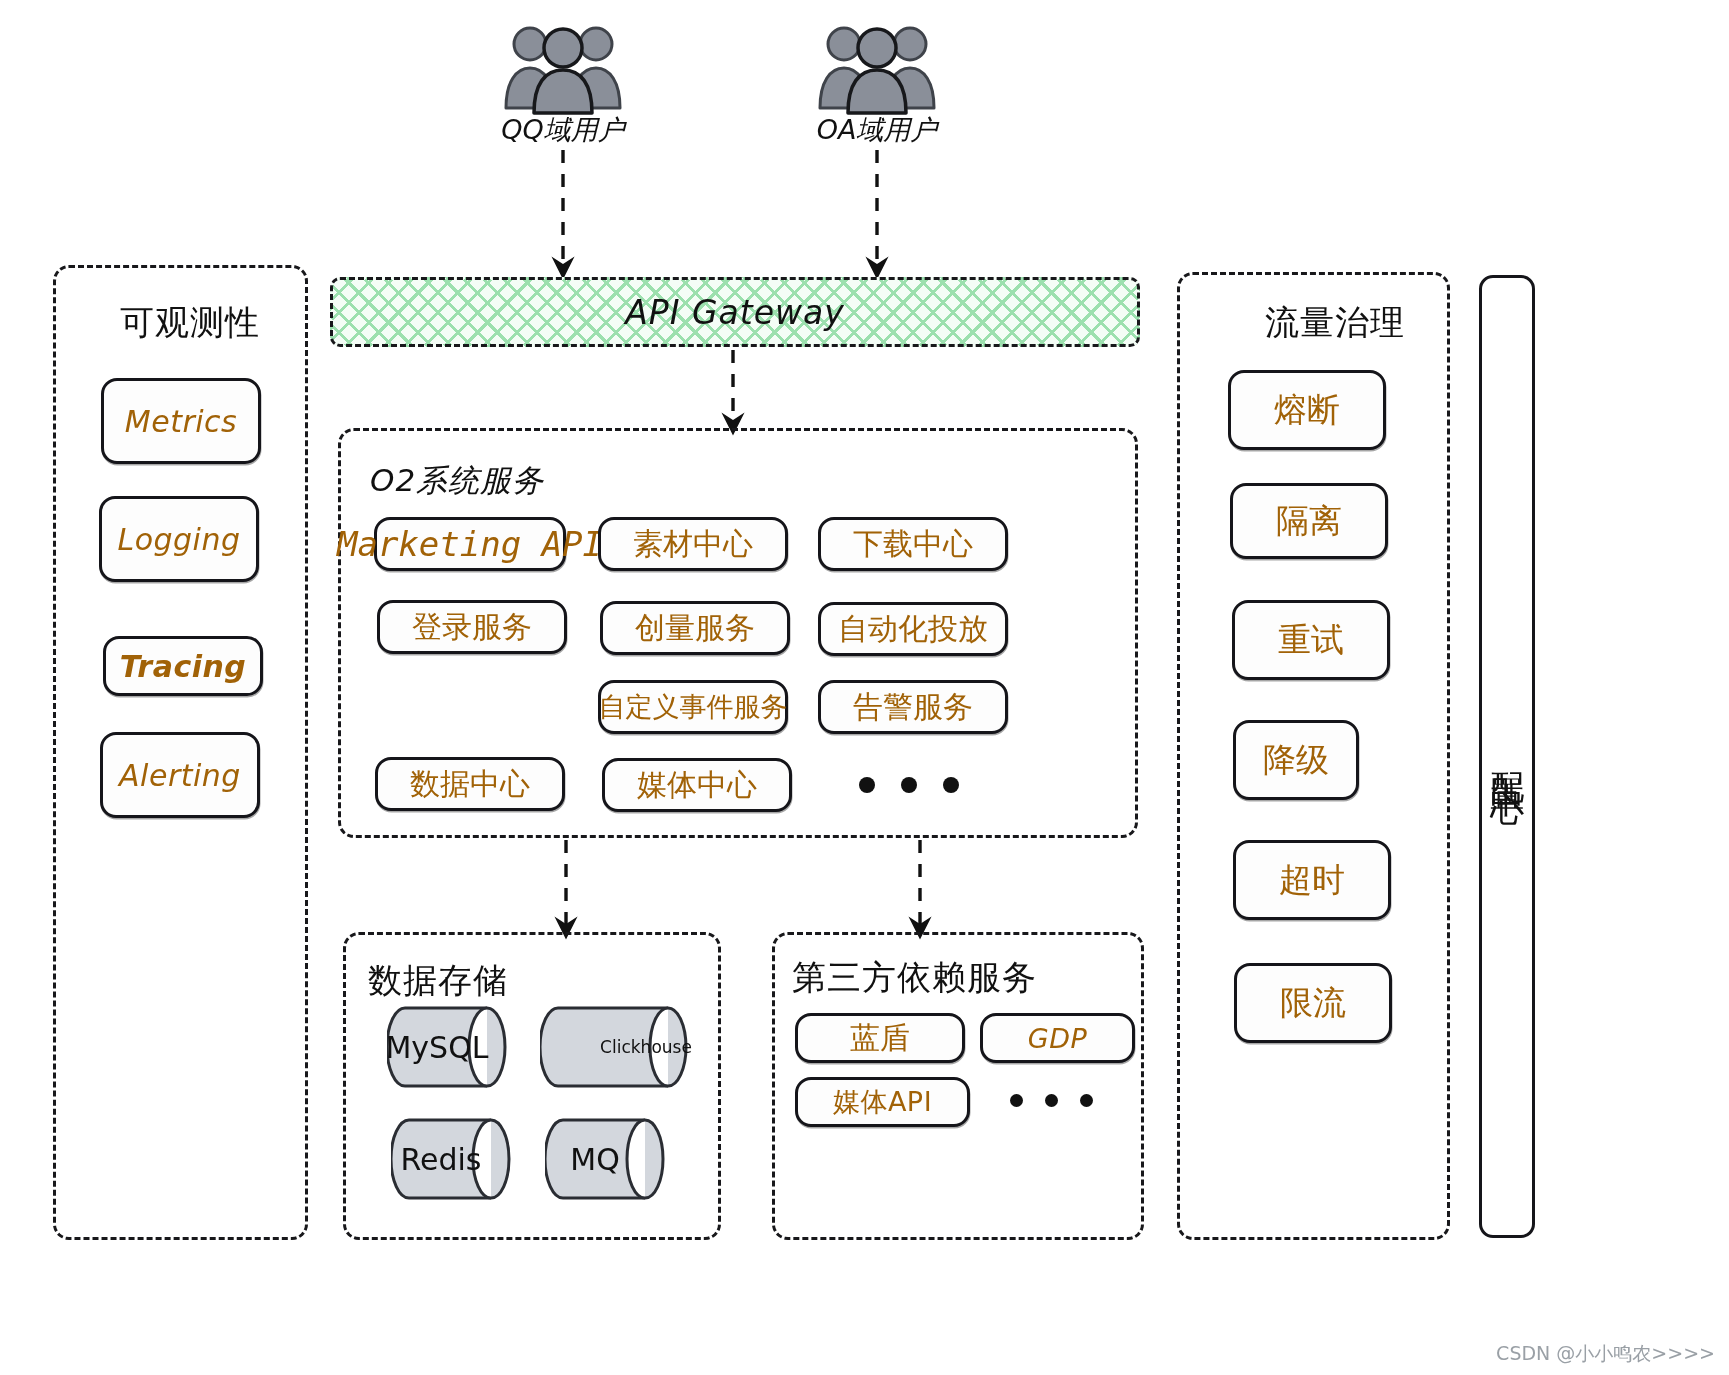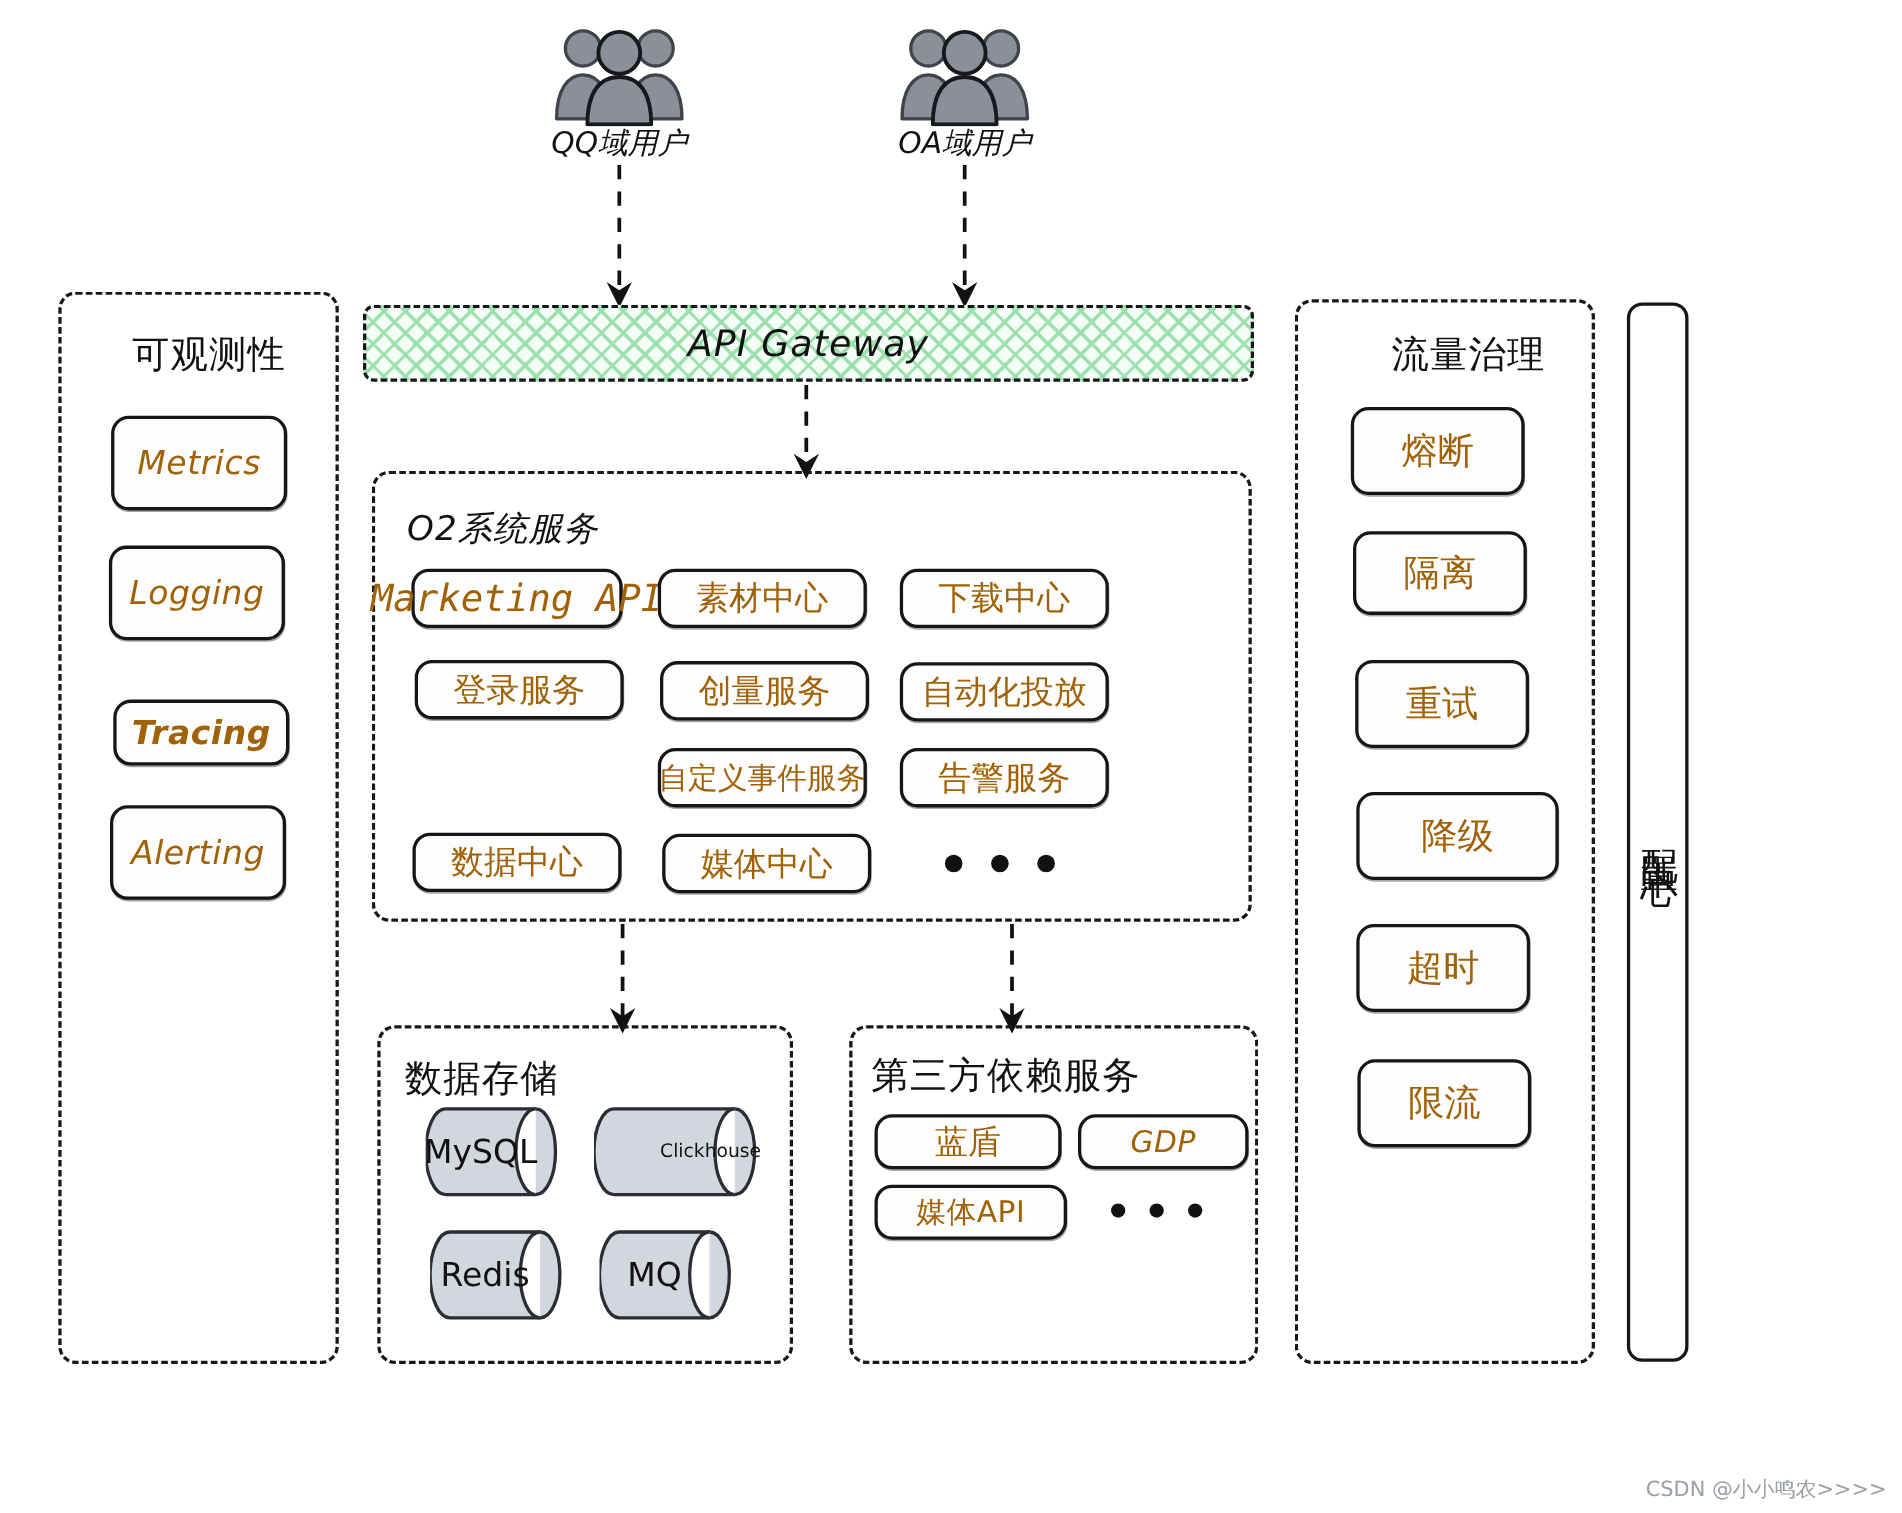--- a/index.html
+++ b/index.html
@@ -267,21 +267,21 @@
     <i></i>
   </div>
 
   <div class="dashpanel" style="left:1177px;top:272px;width:273px;height:968px;">
   </div>
   <div class="panel-title" style="left:1265px;top:300px;">流量治理</div>
 
   <div class="rbox" style="left:1228px;top:370px;width:158px;height:80px;font-size:33px;">熔断</div>
   <div class="rbox" style="left:1230px;top:483px;width:158px;height:76px;font-size:33px;">隔离</div>
   <div class="rbox" style="left:1232px;top:600px;width:158px;height:80px;font-size:33px;">重试</div>
-  <div class="rbox" style="left:1233px;top:720px;width:184px;height:80px;font-size:33px;">降级</div>
+  <div class="rbox" style="left:1233px;top:720px;width:126px;height:80px;font-size:33px;">降级</div>
   <div class="rbox" style="left:1233px;top:840px;width:158px;height:80px;font-size:33px;">超时</div>
   <div class="rbox" style="left:1234px;top:963px;width:158px;height:80px;font-size:33px;">限流</div>
 
   <div id="config-center" style="left:1479px;top:275px;width:56px;height:963px;">
     <span class="cc-text">配置中心</span>
   </div>
 
   <div id="watermark">CSDN @小小鸣农&gt;&gt;&gt;&gt;</div>
 
 </div>

